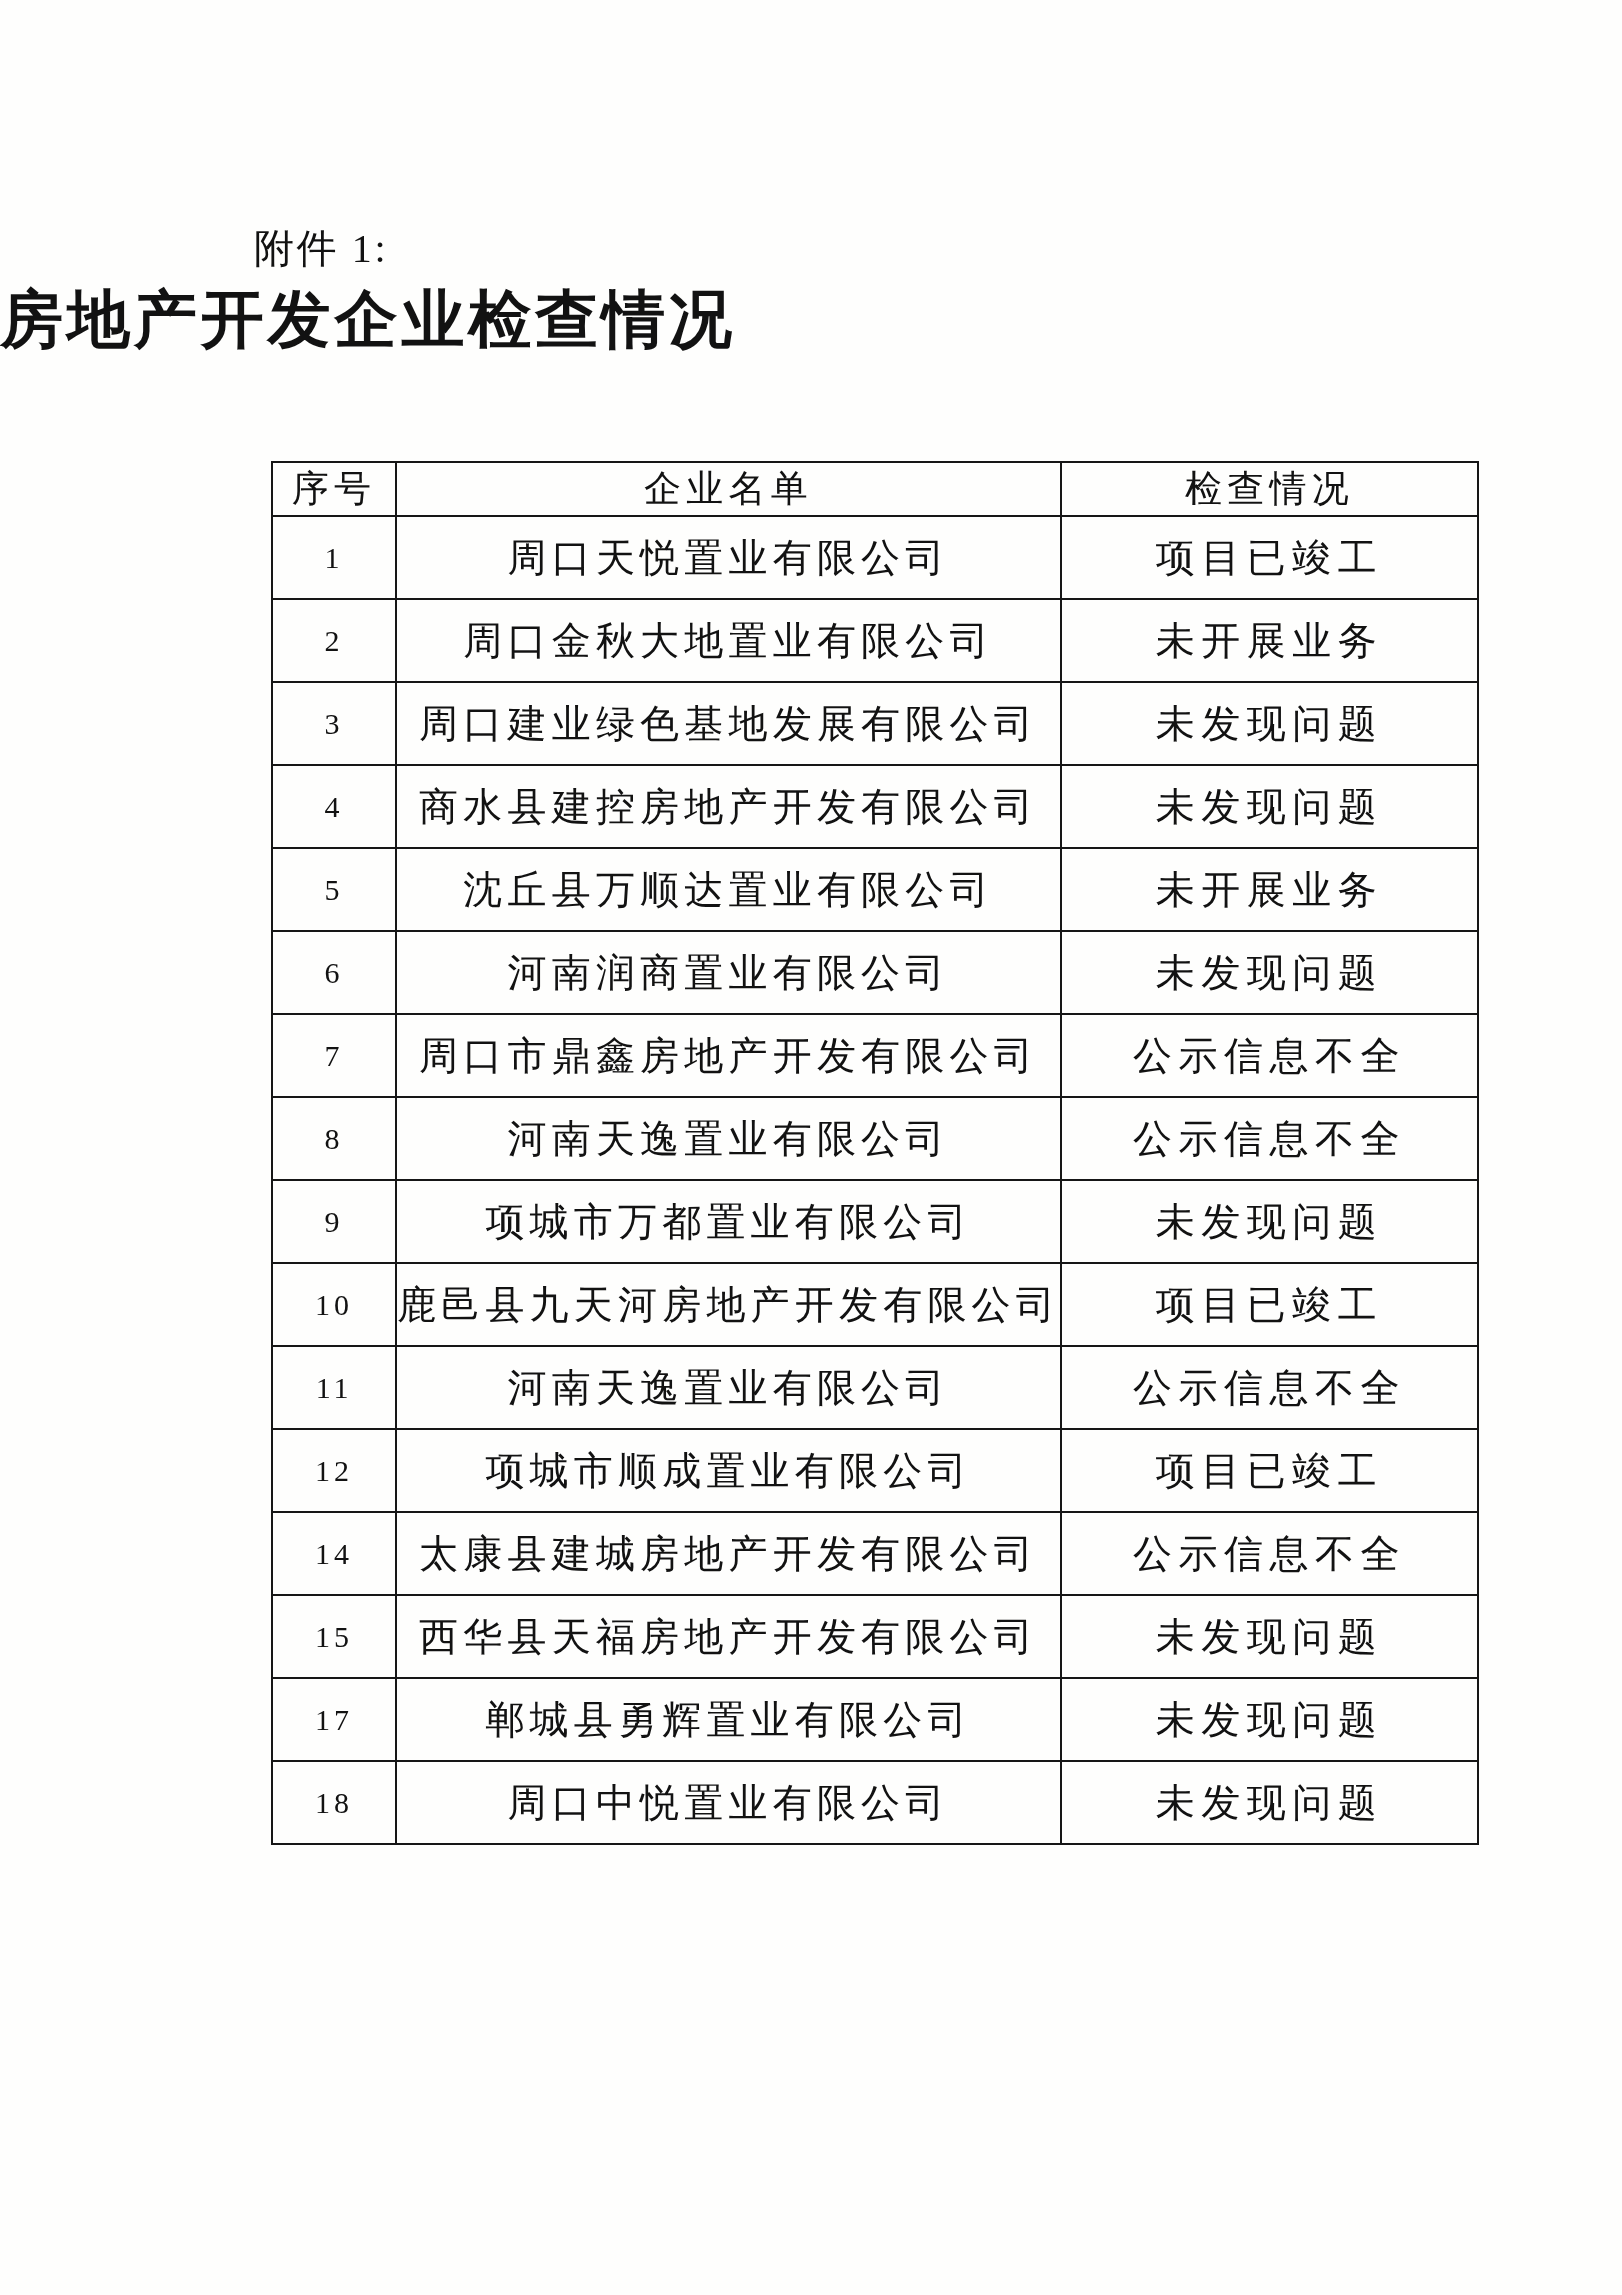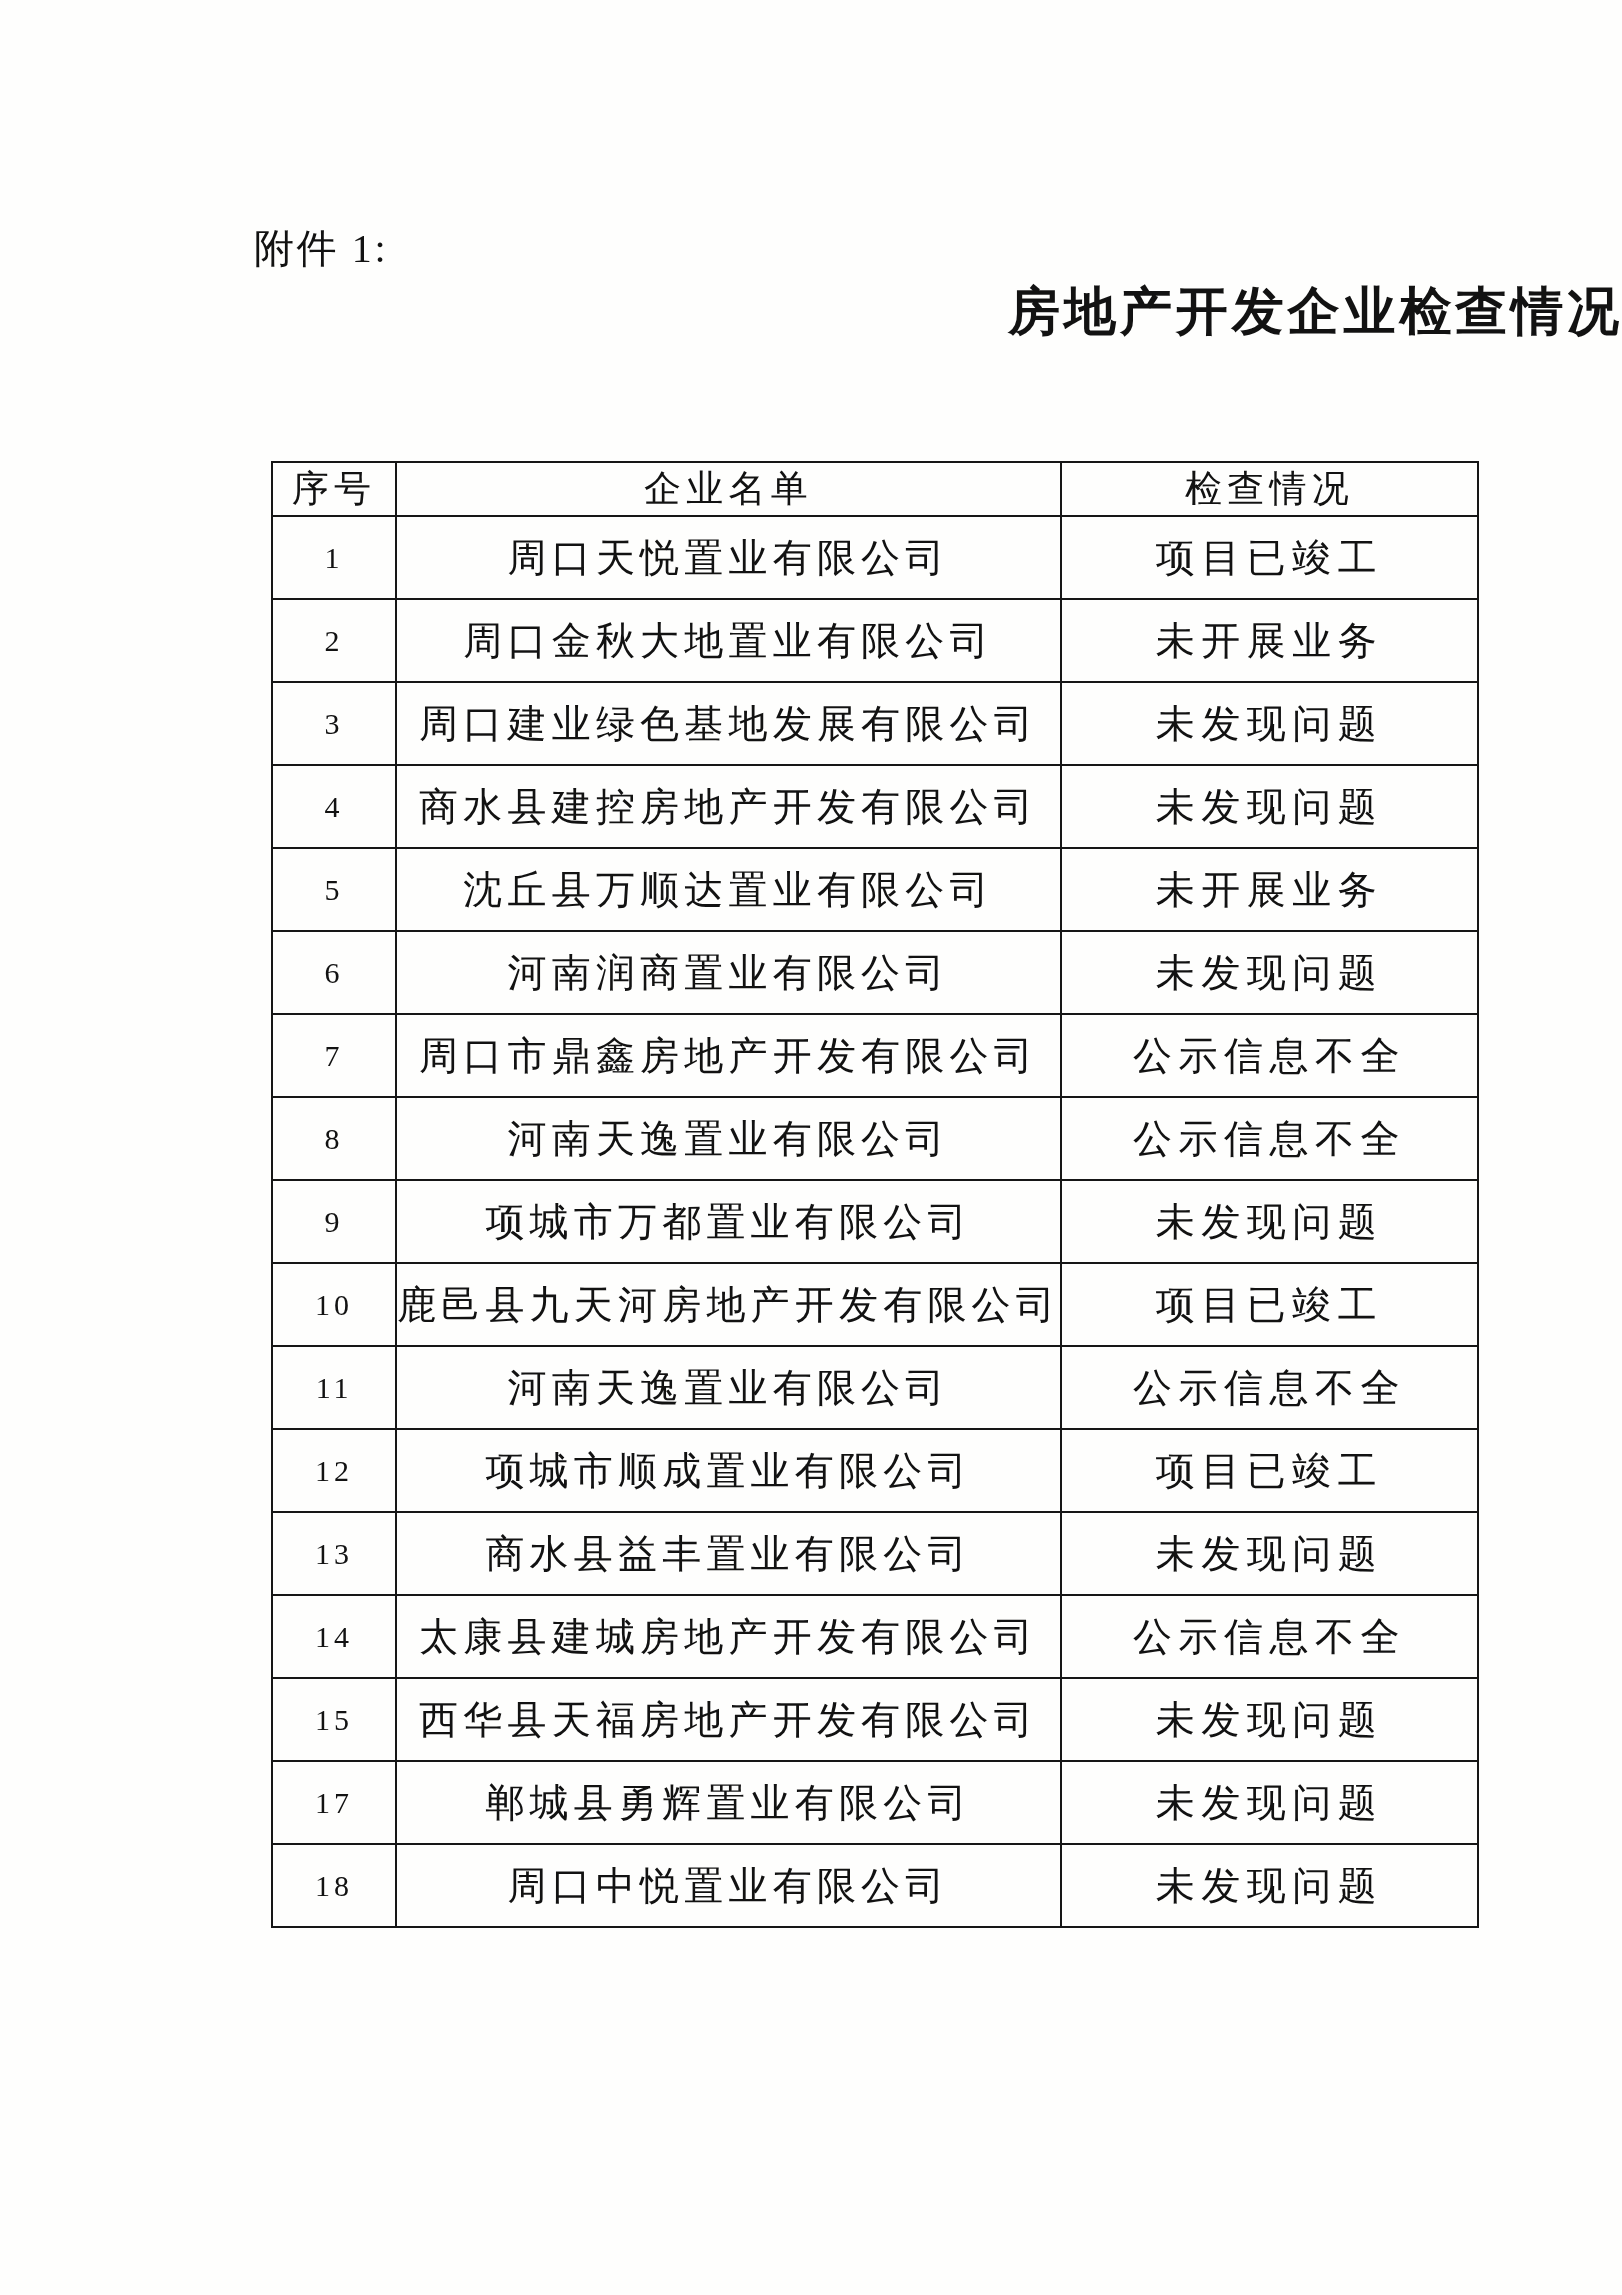--- a/index.html
+++ b/index.html
@@ -20,22 +20,22 @@
     top: 221px;
     font-size: 40px;
     letter-spacing: 2.6px;
     white-space: nowrap;
   }
   .doc-title {
     position: absolute;
     left: 0;
     top: 277px;
     width: 1623px;
-    text-align: right;
-    font-size: 52px;
+    text-align: left;
+    font-size: 63px;
     font-weight: 700;
     letter-spacing: 3.9px;
     white-space: nowrap;
   }
   table.doc-table {
     position: absolute;
     left: 239px;
     top: 461px;
     border-collapse: collapse;
     table-layout: fixed;
@@ -160,25 +160,20 @@
     <td class="cell-company">河南天逸置业有限公司</td>
     <td class="cell-status">公示信息不全</td>
   </tr>
 
   <tr>
     <td class="cell-no">12</td>
     <td class="cell-company">项城市顺成置业有限公司</td>
     <td class="cell-status">项目已竣工</td>
   </tr>
 
-  <tr>
-    <td class="cell-no">13</td>
-    <td class="cell-company">商水县益丰置业有限公司</td>
-    <td class="cell-status">未发现问题</td>
-  </tr>
 
   <tr>
     <td class="cell-no">14</td>
     <td class="cell-company">太康县建城房地产开发有限公司</td>
     <td class="cell-status">公示信息不全</td>
   </tr>
 
   <tr>
     <td class="cell-no">15</td>
     <td class="cell-company">西华县天福房地产开发有限公司</td>

